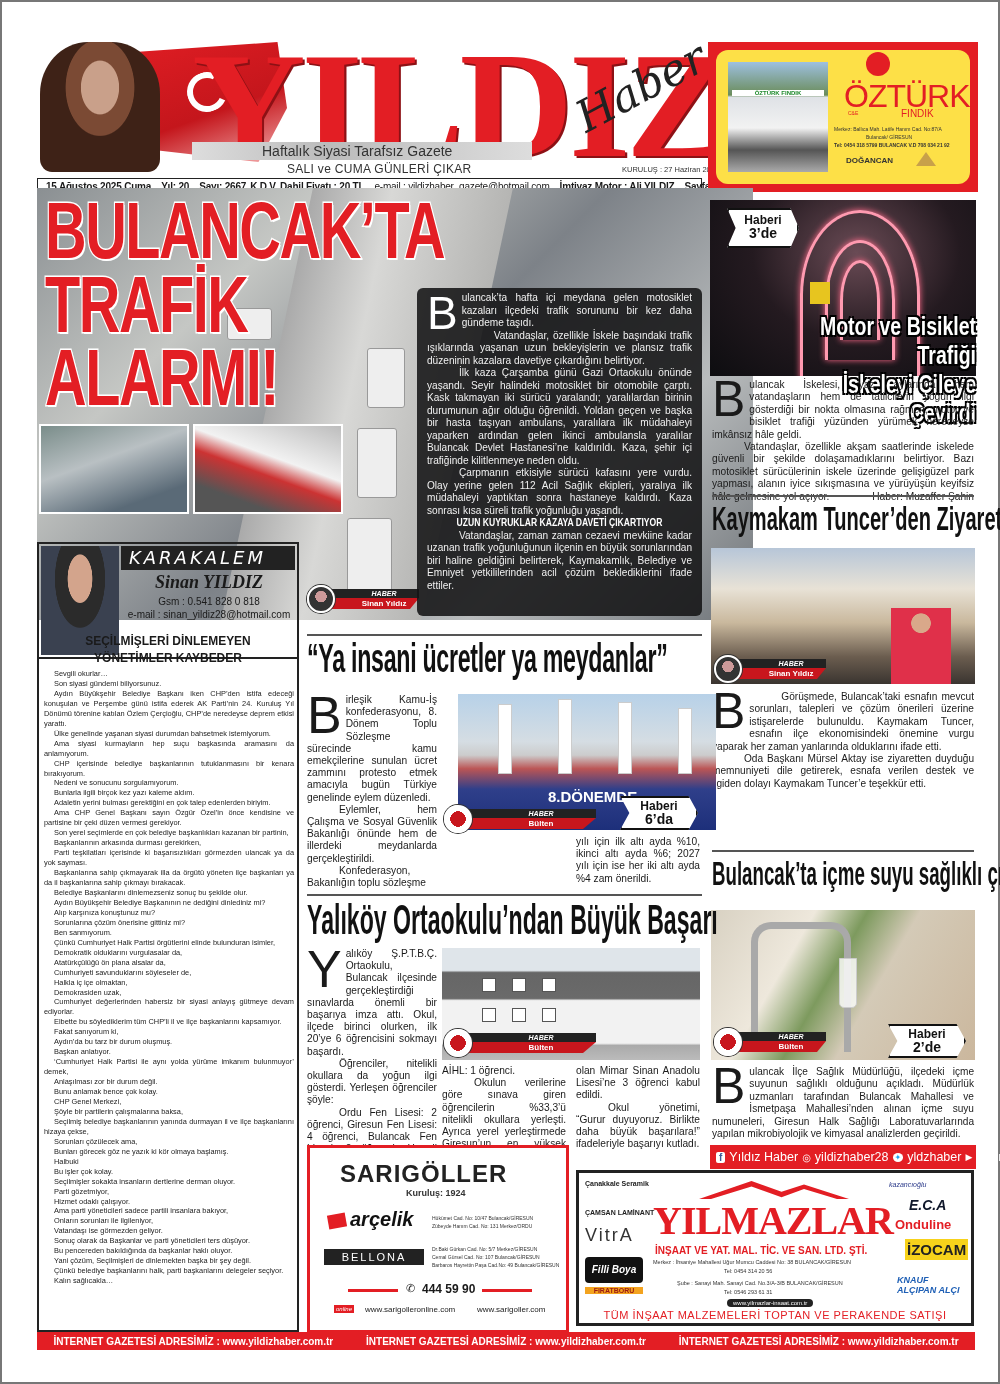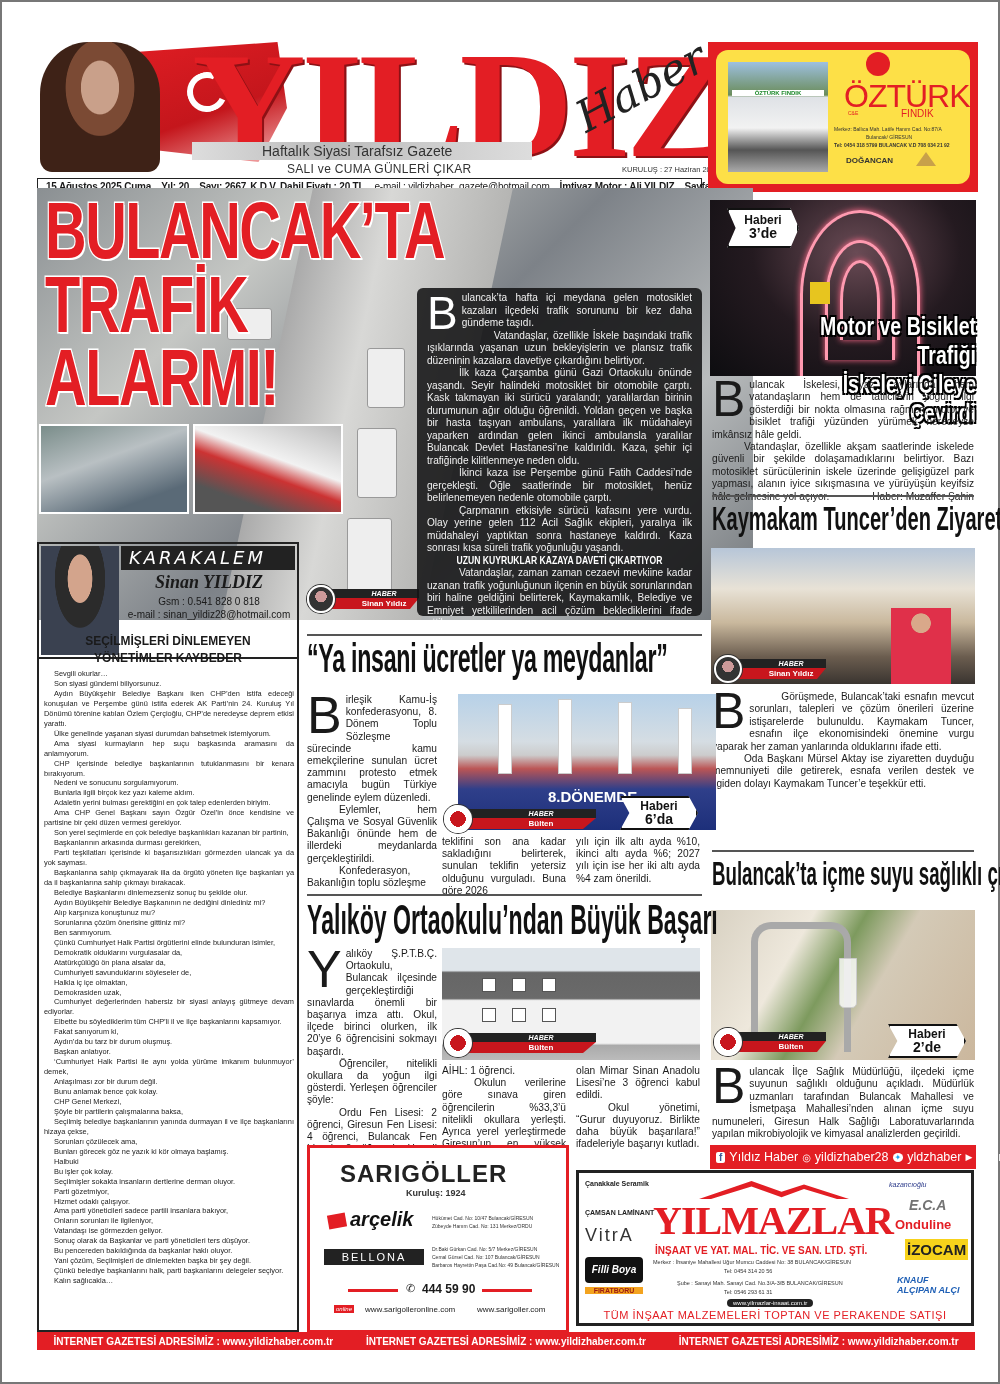--- a/index.html
+++ b/index.html
@@ -136,21 +136,20 @@
       <div class="bl-bars">
         <div class="bl-top">HABER</div>
         <div class="bl-bot">Sinan Yıldız</div>
       </div>
     </div>
     <div class="abs hero-text">
       <span class="dropcap-w">B</span>
       <p>ulancak’ta hafta içi meydana gelen motosiklet kazaları ilçedeki trafik sorununu bir kez daha gündeme taşıdı.</p>
       <p class="pi">Vatandaşlar, özellikle İskele başındaki trafik ışıklarında yaşanan uzun bekleyişlerin ve plansız trafik düzeninin kazalara davetiye çıkardığını belirtiyor.</p>
       <p class="pi">İlk kaza Çarşamba günü Gazi Ortaokulu önünde yaşandı. Seyir halindeki motosiklet bir otomobile çarptı. Kask takmayan iki sürücü yaralandı; yaralılardan birinin durumunun ağır olduğu öğrenildi. Yoldan geçen ve başka bir hasta taşıyan ambulans, yaralılara ilk müdahaleyi yaparken ardından gelen ikinci ambulansla yaralılar Bulancak Devlet Hastanesi’ne kaldırıldı. Kaza, şehir içi trafiğinde kilitlenmeye neden oldu.</p>
-      <p class="pi">İkinci kaza ise Perşembe günü Fatih Caddesi’nde gerçekleşti. Öğle saatlerinde bir motosiklet, henüz belirlenemeyen nedenle otomobile çarptı.</p>
       <p class="pi">Çarpmanın etkisiyle sürücü kafasını yere vurdu. Olay yerine gelen 112 Acil Sağlık ekipleri, yaralıya ilk müdahaleyi yaptıktan sonra hastaneye kaldırdı. Kaza sonrası kısa süreli trafik yoğunluğu yaşandı.</p>
       <p class="sub">UZUN KUYRUKLAR KAZAYA DAVETİ ÇIKARTIYOR</p>
       <p class="pi">Vatandaşlar, zaman zaman cezaevi mevkiine kadar uzanan trafik yoğunluğunun ilçenin en büyük sorunlarından biri haline geldiğini belirterek, Kaymakamlık, Belediye ve Emniyet yetkililerinden acil çözüm beklediklerini ifade ettiler.</p>
     </div>
   </div>
 
   <div class="abs motor-img">
     <div class="abs arch" style="left:90px;top:10px;width:120px;height:170px"></div>
     <div class="abs arch" style="left:115px;top:40px;width:70px;height:120px"></div>
     <div class="abs arch" style="left:130px;top:60px;width:40px;height:80px"></div>
@@ -296,21 +295,20 @@
     <div class="bl-avatar" style="background:radial-gradient(circle,#c8161d 0 45%,#fff 46%)"></div>
     <div class="bl-bars">
       <div class="bl-top" style="width:130px">HABER</div>
       <div class="bl-bot" style="width:130px">Bülten</div>
     </div>
   </div>
   <div class="abs haberi-tag" style="left:618px;top:794px;width:78px;height:34px;font-size:12px;padding-top:2px">
     <div>Haberi</div>
     <div style="font-size:14px">6’da</div>
   </div>
-  <div class="abs col-text" style="left:440px;top:834px;width:124px;font-size:10.2px;line-height:12.2px">teklifini son ana kadar sakladığını belirterek, sunulan teklifin yetersiz olduğunu vurguladı. Buna göre 2026</div>
   <div class="abs col-text" style="left:574px;top:834px;width:124px;font-size:10.2px;line-height:12.2px">yılı için ilk altı ayda %10, ikinci altı ayda %6; 2027 yılı için ise her iki altı ayda %4 zam önerildi.</div>
   <div class="abs rule" style="left:305px;top:892px;width:395px"></div>
 
   <div class="abs h-cond" style="left:305px;top:894px;font-size:42px;transform:scaleX(.55)">Yalıköy Ortaokulu’ndan Büyük Başarı</div>
   <div class="abs col-text" style="left:305px;top:946px;width:130px;font-size:10.2px;line-height:12.2px">
     <span class="dropcap" style="font-size:52px;line-height:42px">Y</span>
     <p>alıköy Ş.P.T.B.Ç. Ortaokulu, Bulancak ilçesinde gerçekleştirdiği sınavlarda önemli bir başarıya imza attı. Okul, ilçede birinci olurken, ilk 20’ye 6 öğrencisini sokmayı başardı.</p>
     <p class="pi">Öğrenciler, nitelikli okullara da yoğun ilgi gösterdi. Yerleşen öğrenciler şöyle:</p>
     <p class="pi">Ordu Fen Lisesi: 2 öğrenci, Giresun Fen Lisesi: 4 öğrenci, Bulancak Fen Lisesi: 2 öğrenci, Hamdi Bozbağ Anadolu Lisesi: 4 öğrenci, Nurettin Canikli Proje</p>
   </div>
@@ -377,21 +375,21 @@
     <div class="abs" style="left:6px;top:114px;width:58px;background:#f3a31f;color:#9a1a14;font-weight:bold;font-size:7px;text-align:center">FIRATBORU</div>
     <div class="abs" style="left:120px;top:8px;width:150px;height:18px;background:#e31e24;clip-path:polygon(0 100%,35% 0,55% 60%,70% 20%,100% 100%,92% 100%,70% 45%,55% 90%,35% 30%,8% 100%)"></div>
     <div class="abs" style="left:74px;top:24px;font-family:'Liberation Serif',serif;font-weight:bold;font-size:40px;color:#e31e24;letter-spacing:-1px">YILMAZLAR</div>
     <div class="abs" style="left:76px;top:72px;font-size:10px;font-weight:bold;color:#e31e24;white-space:nowrap">İNŞAAT VE YAT. MAL. TİC. VE SAN. LTD. ŞTİ.</div>
     <div class="abs sm" style="left:74px;top:86px">Merkez : İhsaniye Mahallesi Uğur Mumcu Caddesi No: 38 BULANCAK/GİRESUN</div>
     <div class="abs sm" style="left:145px;top:95px">Tel: 0454 314 20 56</div>
     <div class="abs sm" style="left:98px;top:107px">Şube : Sanayi Mah. Sanayi Cad. No.3/A-3/B BULANCAK/GİRESUN</div>
     <div class="abs sm" style="left:145px;top:116px">Tel: 0546 293 61 31</div>
     <div class="abs" style="left:148px;top:126px;font-size:6px;background:#222;color:#fff;border-radius:6px;padding:1px 6px">www.yilmazlar-insaat.com.tr</div>
     <div class="abs" style="left:310px;top:8px;font-size:7px;font-style:italic;color:#2b3a8a">kazancıoğlu</div>
-    <div class="abs" style="left:330px;top:24px;font-size:14px;font-style:italic;font-weight:bold;color:#737373">E.C.A</div>
+    <div class="abs" style="left:330px;top:24px;font-size:14px;font-style:italic;font-weight:bold;color:#0f172a">E.C.A</div>
     <div class="abs" style="left:316px;top:44px;font-size:13px;font-weight:bold;color:#e31e24">Onduline</div>
     <div class="abs" style="left:326px;top:66px;font-size:15px;font-weight:bold;color:#222;background:#f7d21b;padding:2px">İZOCAM</div>
     <div class="abs" style="left:318px;top:102px;font-size:9px;font-weight:bold;font-style:italic;color:#1e5fb5;width:70px">KNAUF ALÇIPAN ALÇI</div>
     <div class="abs" style="left:0;top:136px;width:392px;text-align:center;font-size:11px;font-weight:normal;color:#e31e24;letter-spacing:.5px">TÜM İNŞAAT MALZEMELERİ TOPTAN VE PERAKENDE SATIŞI</div>
   </div>
 
   <div class="abs footer">
     <span>İNTERNET GAZETESİ ADRESİMİZ : www.yildizhaber.com.tr</span>
     <span>İNTERNET GAZETESİ ADRESİMİZ : www.yildizhaber.com.tr</span>
     <span>İNTERNET GAZETESİ ADRESİMİZ : www.yildizhaber.com.tr</span>

